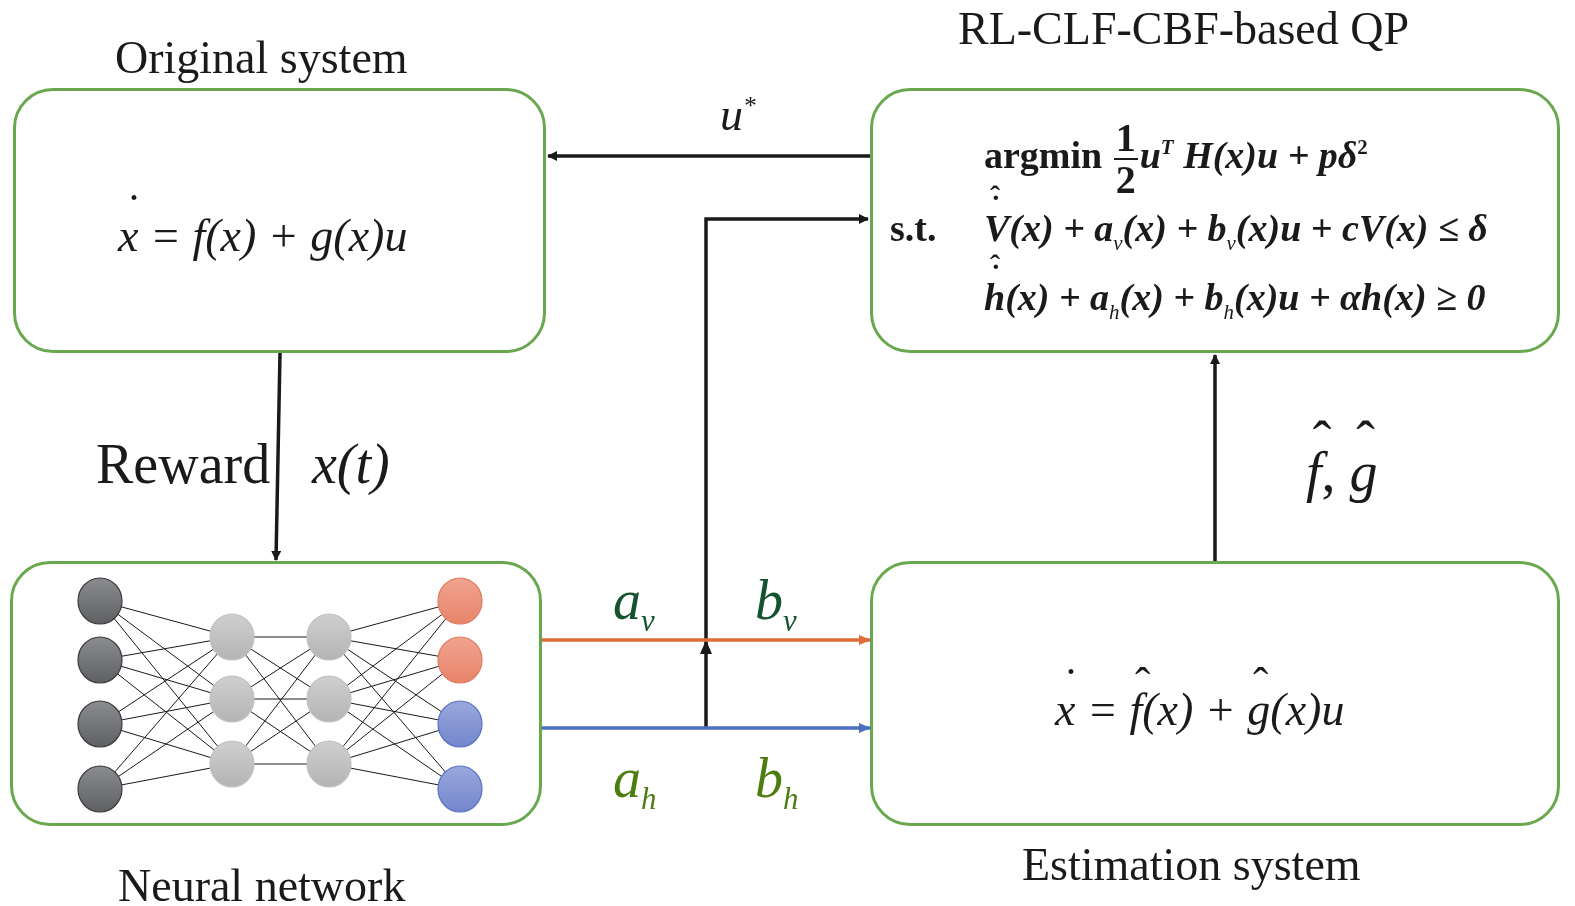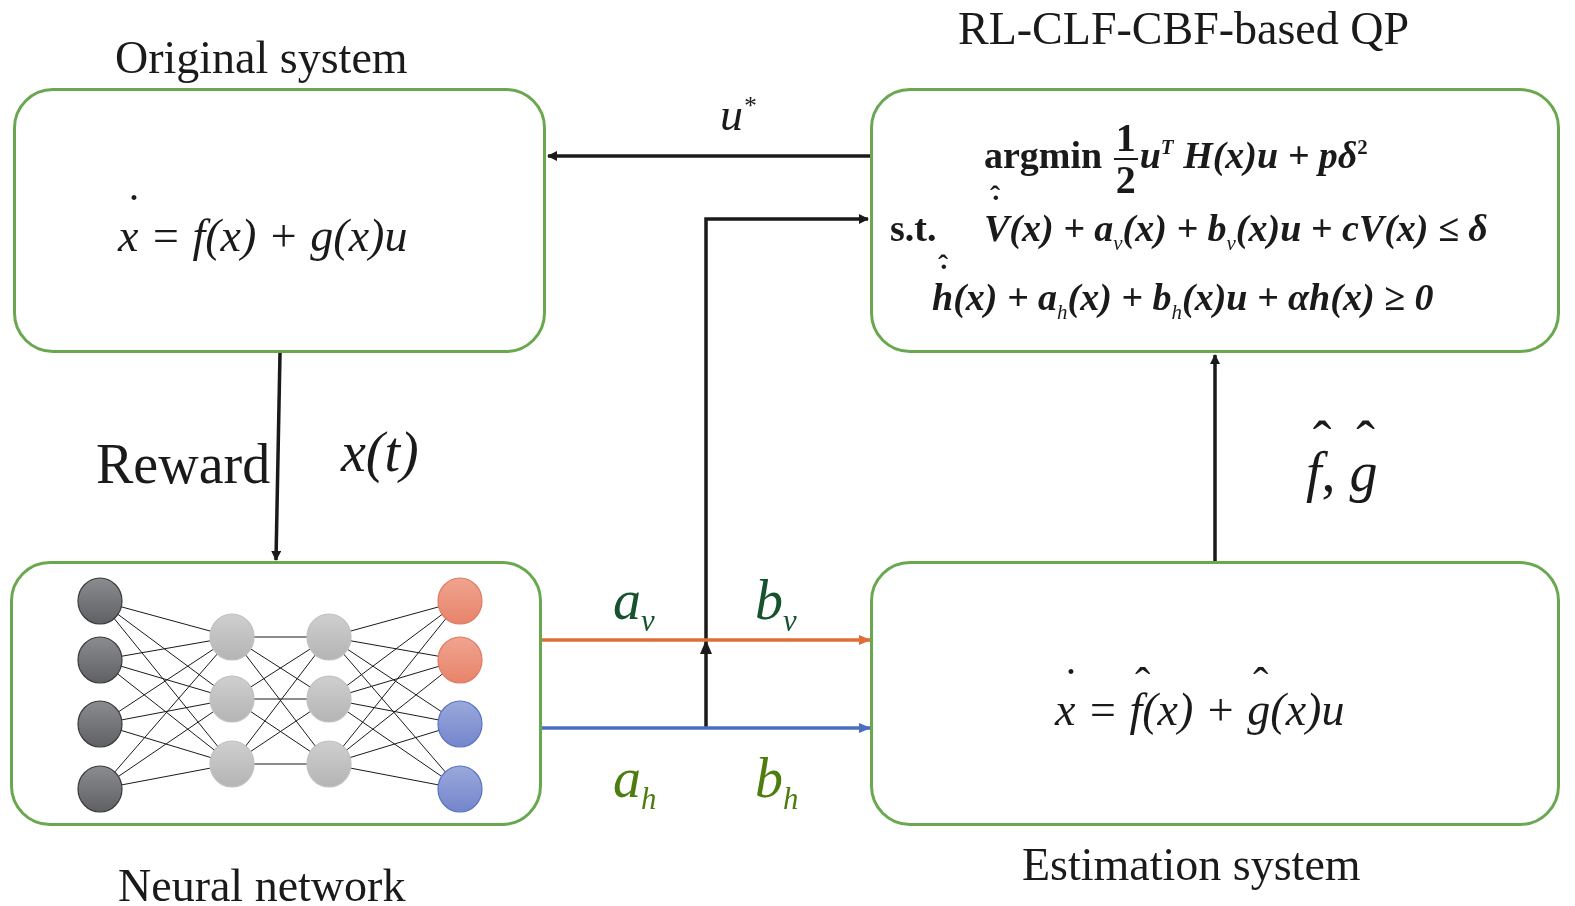--- a/index.html
+++ b/index.html
@@ -51,33 +51,33 @@
     <span>2</span>
   </span><i>u</i><sup style="font-style:italic;">T</sup><i> H(x)u + pδ</i><sup>2</sup>
 </div>
 
 <div class="qp" style="left:890px; top:206px;">s.t.</div>
 
 <div class="qp" style="left:984px; top:206px;">
   <i class="dothat">V</i><i>(x) + a</i><sub>v</sub><i>(x) + b</i><sub>v</sub><i>(x)u + cV(x) ≤ δ</i>
 </div>
 
-<div class="qp" style="left:932px; top:275px;">
+<div class="qp" style="left:984px; top:275px;">
   <i class="dothat">h</i><i>(x) + a</i><sub>h</sub><i>(x) + b</i><sub>h</sub><i>(x)u + αh(x) ≥ 0</i>
 </div>
 
 <div class="eq" style="left:1055px; top:672px;">
   <span class="dot">x</span><span> = </span><span class="hat">f</span><span>(x) + </span><span class="hat">g</span><span>(x)u</span>
 </div>
 
 <div class="lbl it" style="left:720px; top:88px; font-size:46px;">
   <span>u</span><sup>*</sup>
 </div>
 <div class="lbl" style="left:96px; top:432px;">Reward</div>
-<div class="lbl it" style="left:312px; top:420px;margin-left:29px;">x(t)</div>
+<div class="lbl it" style="left:312px; top:432px;">x(t)</div>
 <div class="lbl it" style="left:1264px; top:440px;margin-left:42px;">
   <span class="hat">f</span><span style="font-style:normal;">, </span><span class="hat">g</span>
 </div>
 <div class="lbl it orange" style="left:613px; top:568px;">
   <span>a</span><sub>v</sub>
 </div>
 <div class="lbl it orange" style="left:755px; top:568px;">
   <span>b</span><sub>v</sub>
 </div>
 <div class="lbl it blue" style="left:613px; top:746px;">

